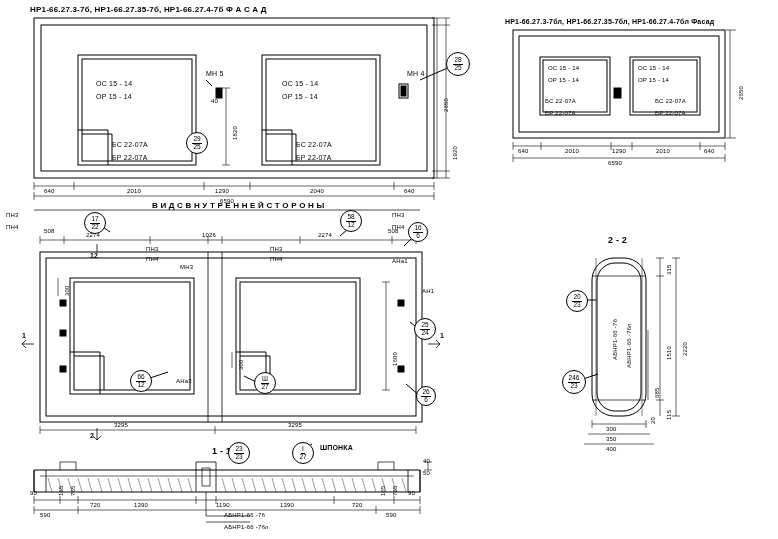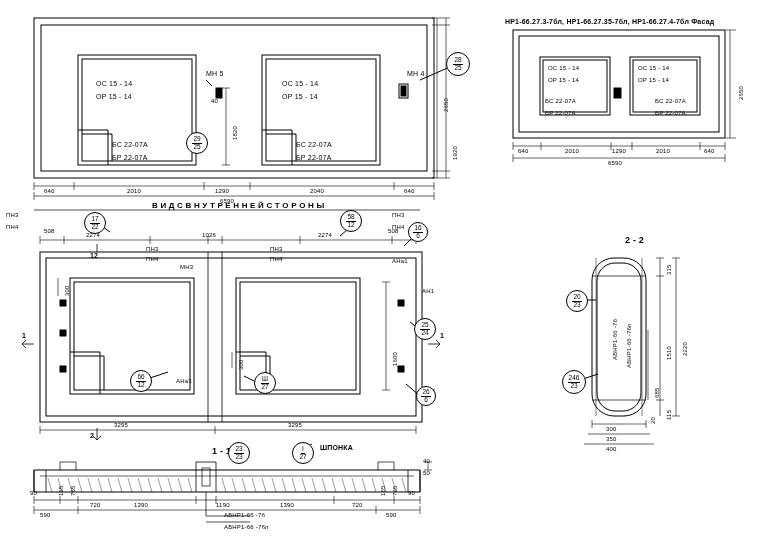--- a/index.html
+++ b/index.html
@@ -171,23 +171,24 @@
     <path d="M34 510 L420 510" stroke-width=".6"></path>
     <path d="M34 506 L34 514 M78 506 L78 514 M376 506 L376 514 M420 506 L420 514" stroke-width=".6"></path>
 
     <path d="M206 492 L206 516 L250 516" stroke-width=".7"></path>
     <path d="M206 522 L250 522" stroke-width=".7"></path>
 
     <path d="M428 462 L428 470 M424 462 L432 462 M424 470 L432 470" stroke-width=".6"></path>
   </g>
 </svg>
 
+<div class="t b s8" style="left:30px;top:6px;">НР1-66.27.3-7б, НР1-66.27.35-7б, НР1-66.27.4-7б   Ф А С А Д</div>
 <div class="t b s7" style="left:505px;top:18px;">НР1-66.27.3-7бл, НР1-66.27.35-7бл, НР1-66.27.4-7бл Фасад</div>
 <div class="t b s8" style="left:128px;top:202px;margin-left:24px;">В И Д  С  В Н У Т Р Е Н Н Е Й  С Т О Р О Н Ы</div>
-<div class="t b s9" style="left:625px;top:236px;">2 - 2</div>
+<div class="t b s9" style="left:608px;top:236px;">2 - 2</div>
 <div class="t b s9" style="left:212px;top:447px;">1 - 1</div>
 <div class="t b s7" style="left:320px;top:444px;">ШПОНКА</div>
 
 <div class="t s7" style="left:96px;top:80px;">ОС 15 - 14</div>
 <div class="t s7" style="left:96px;top:93px;">ОР 15 - 14</div>
 <div class="t s7" style="left:282px;top:80px;">ОС 15 - 14</div>
 <div class="t s7" style="left:282px;top:93px;">ОР 15 - 14</div>
 <div class="t s7" style="left:112px;top:141px;">БС 22-07А</div>
 <div class="t s7" style="left:112px;top:154px;">БР 22-07А</div>
 <div class="t s7" style="left:296px;top:141px;">БС 22-07А</div>

